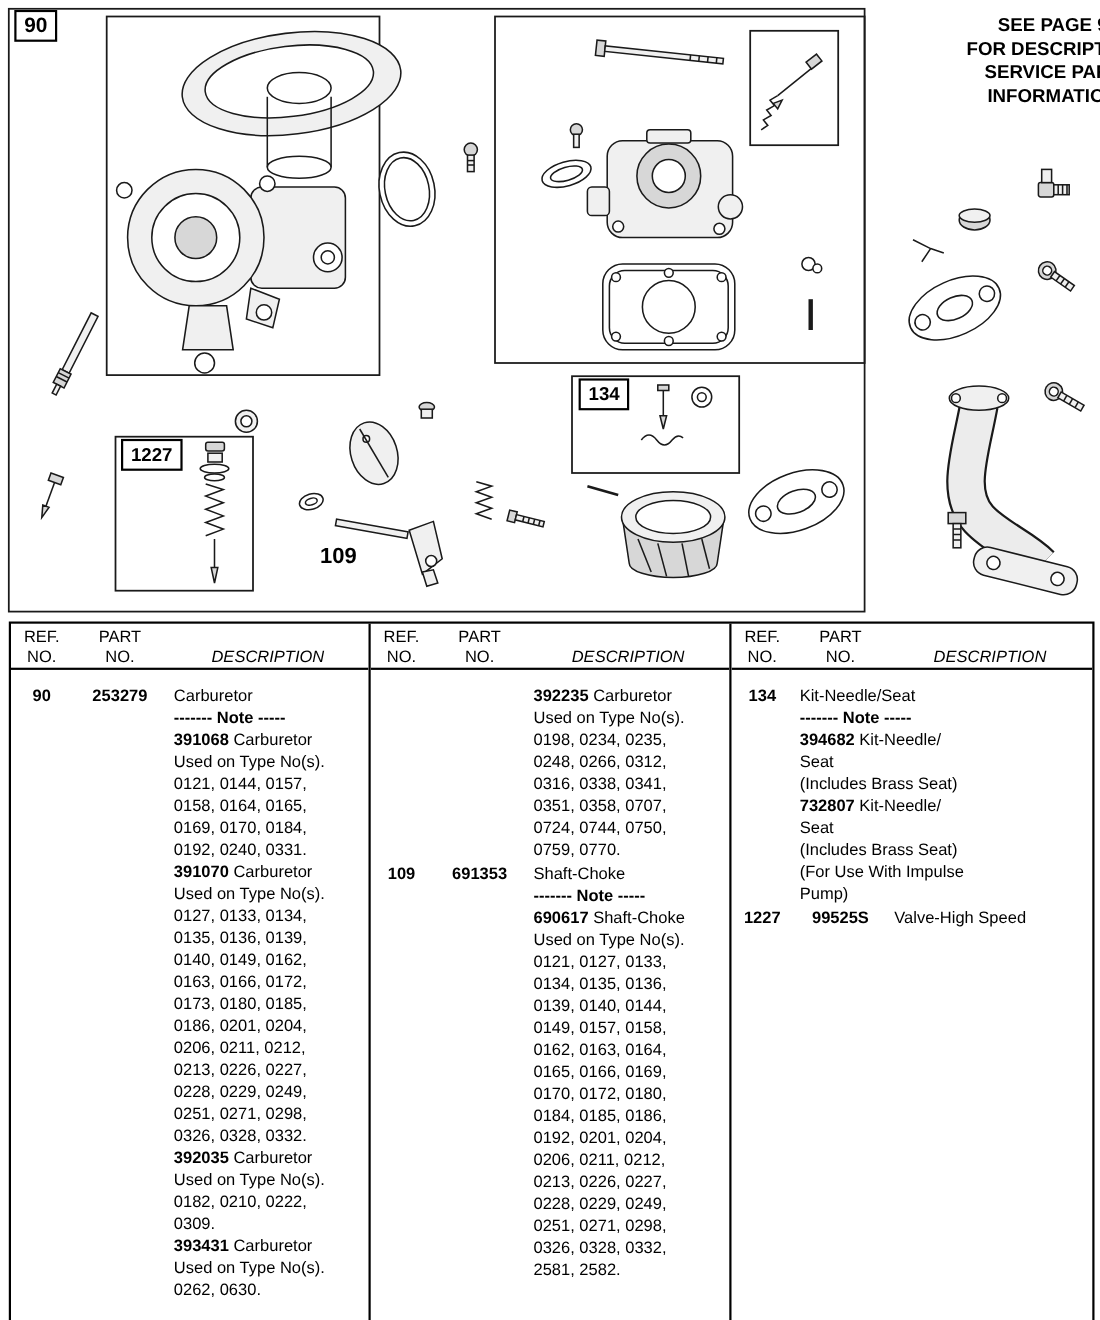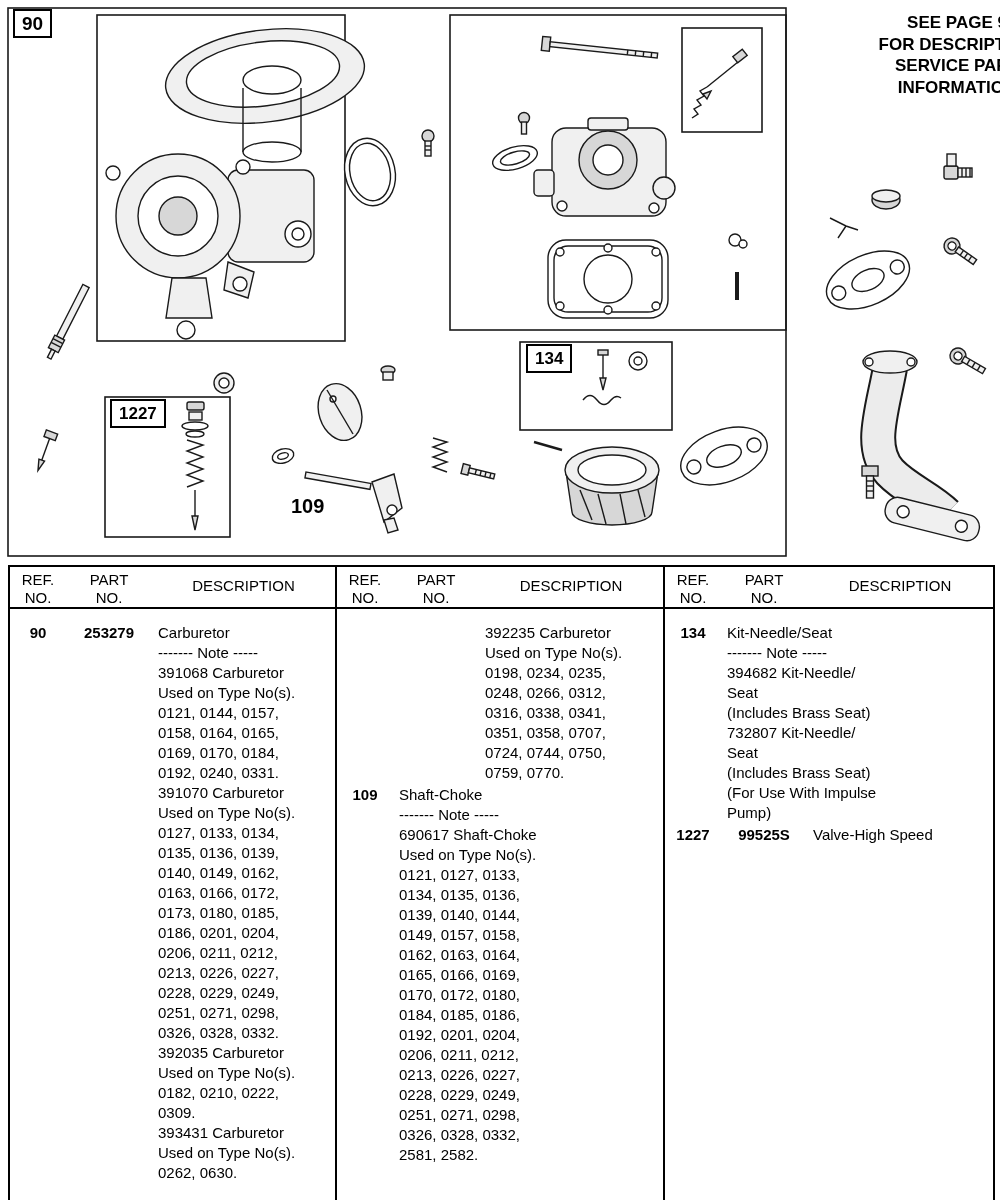--- a/index.html
+++ b/index.html
@@ -27,29 +27,29 @@
   
   .ptable { position:absolute; top:565px; left:8px; width:987px; height:707px;
     display:flex; border:2px solid #000; background:#fff; }
   .tcol { flex:1 1 330px; overflow:hidden; }
   .tcol:not(:last-child) { border-right:2px solid #000; }
   .tcol-1 { flex:0 0 327px; }
   .thead { height:42px; border-bottom:2px solid #000;
     display:grid; grid-template-columns:56px 86px 1fr; padding-top:4px; }
   .hcell { text-align:center; font-size:15px; line-height:18px; }
   .h-desc { display:flex; align-items:flex-end; justify-content:center;
-    font-size:15px; padding-bottom:13px; }
+    font-size:15px; padding-bottom:1px;font-style:italic; }
   .tbody { padding-top:14px; }
   .entry { display:grid; grid-template-columns:56px 86px 1fr;
     font-size:15px; line-height:20px; margin-top:2px; }
   .entry:first-child { margin-top:0; }
   .ref, .part { text-align:center; font-weight:bold; }
   .desc { padding-left:6px; padding-right:2px; }
   .line { white-space:nowrap; }
-  .b { font-weight:normal; }
+  .b { font-weight:bold; }
 </style>
 </head>
 <body>
 
 <div class="diagram">
   <svg width="1000" height="565" viewBox="0 0 1000 565">
 
     <rect class="box" x="8" y="8" width="778" height="548"></rect>
     <rect class="box" x="97" y="15" width="248" height="326"></rect>
     <rect class="box" x="450" y="15" width="336" height="315"></rect>
@@ -366,20 +366,21 @@
             <div class="line">0198, 0234, 0235,</div>
             <div class="line">0248, 0266, 0312,</div>
             <div class="line">0316, 0338, 0341,</div>
             <div class="line">0351, 0358, 0707,</div>
             <div class="line">0724, 0744, 0750,</div>
             <div class="line">0759, 0770.</div>
           </div>
         </div>
         <div class="entry">
           <div class="ref">109</div>
+          <div class="part">691353</div>
           <div class="desc">
             <div class="line">Shaft-Choke</div>
             <div class="line"><span class="b">------- Note -----</span></div>
             <div class="line"><span class="b">690617</span> Shaft-Choke</div>
             <div class="line">Used on Type No(s).</div>
             <div class="line">0121, 0127, 0133,</div>
             <div class="line">0134, 0135, 0136,</div>
             <div class="line">0139, 0140, 0144,</div>
             <div class="line">0149, 0157, 0158,</div>
             <div class="line">0162, 0163, 0164,</div>

